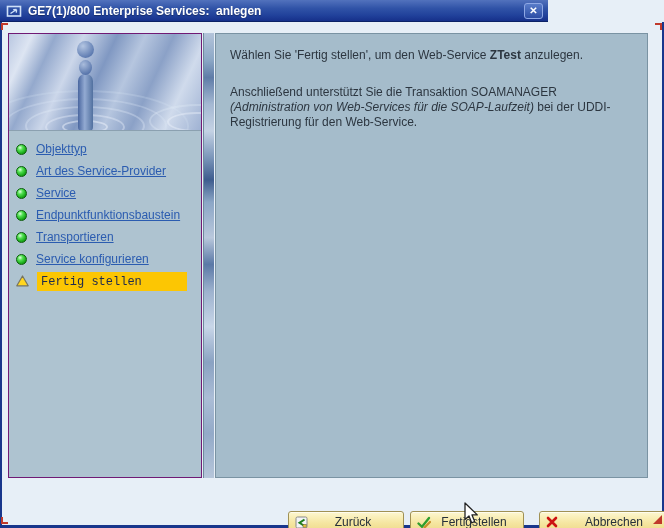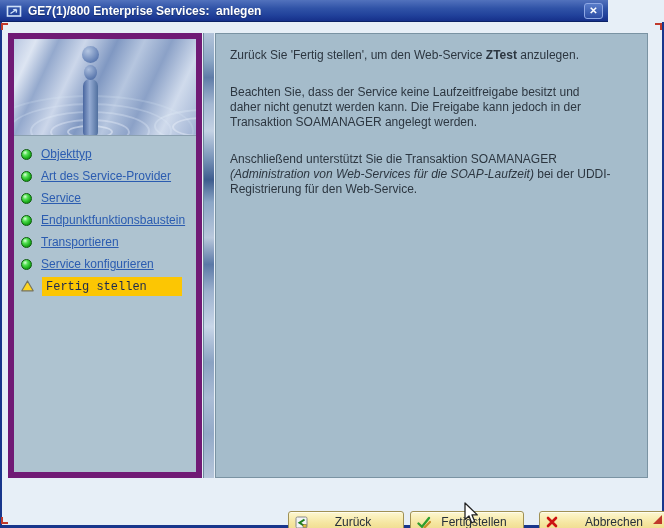--- a/index.html
+++ b/index.html
@@ -12,21 +12,21 @@
   .dialog { position:relative; width:664px; height:528px; background:#e7eff7; }
 
   
   .edge { position:absolute; background:#18368c; z-index:1; }
   .edge.left  { left:0; top:22px; width:2px; bottom:0; }
   .edge.right { right:0; top:22px; width:2px; bottom:0; }
   .edge.bottom{ left:0; bottom:0; height:3px; width:664px; }
 
   
   .titlebar {
-    position:absolute; left:0; top:0; width:608px; height:22px;
+    position:absolute; left:0; top:0; width:548px; height:22px;
     background:linear-gradient(#5272bd 0%, #3053a7 40%, #20409a 75%, #16308a 100%);
     border-bottom:1px solid #0c2266;
     display:flex; align-items:center; padding:0 5px 0 6px;
     z-index:5;
   }
   .titlebar .ticon { flex:0 0 auto; margin-right:6px; display:block; }
   .titlebar .ttext {
     color:#ffffff; font-size:12px; font-weight:bold; white-space:pre;
     text-shadow:0 1px 1px rgba(0,0,0,.35); flex:1 1 auto;
     overflow:hidden;
@@ -45,21 +45,21 @@
   .corner.tr { right:2px; top:23px;   border-right:2px solid #c0392b; border-top:2px solid #c0392b; }
   .corner.bl { left:1px;  bottom:4px; border-left:2px solid #c0392b; border-bottom:2px solid #c0392b; }
   .corner.br {
     right:2px; bottom:4px; width:0; height:0; border:none;
     border-left:9px solid transparent; border-bottom:9px solid #c0392b;
   }
 
   
   .sidebar {
     position:absolute; left:8px; top:33px; width:194px; height:445px;
-    background:#aec3d0; border:6px solid #701a75; z-index:2;
+    background:#aec3d0; border:1px solid #701a75; z-index:2;
   }
   .water {
     position:relative; width:100%; height:97px; overflow:hidden;
     background:linear-gradient(115deg,#b9c7e1 0%,#dde5f2 10%,#94a9cd 20%,#ccd7ea 32%,
                #8098c2 46%,#b6c6df 58%,#8ba1c7 70%,#d0dbec 84%,#9fb2d3 100%);
     border-bottom:1px solid #8ba0b0;
   }
   .ring { position:absolute; border:2px solid rgba(244,249,255,.45); border-radius:50%; }
   .ring.r1 { left:53px; top:86px; width:46px; height:14px; }
   .ring.r2 { left:36px; top:80px; width:80px; height:26px; border-color:rgba(236,243,252,.38);}
@@ -218,24 +218,21 @@
         <path d="M6.5 1 L12.2 10.8 L0.8 10.8 Z" fill="#ffd61f" stroke="#77755f" stroke-width="1.2" stroke-linejoin="round"></path>
       </svg>
       <span class="step-label">Fertig stellen</span>
     </div>
       </div>
   </div>
 
   <div class="divider"></div>
 
   <div class="main-panel">
-    <p><span>Zurück Sie 'Fertig stellen', um den Web-Service </span><b>ZTest</b><span> anzulegen.</span></p>
-    <p><span>Beachten Sie, dass der Service keine Laufzeitfreigabe besitzt und
-daher nicht genutzt werden kann. Die Freigabe kann jedoch in der
-Transaktion SOAMANAGER angelegt werden.</span></p>
+    <p><span>Wählen Sie 'Fertig stellen', um den Web-Service </span><b>ZTest</b><span> anzulegen.</span></p>
     <p><span>Anschließend unterstützt Sie die Transaktion SOAMANAGER
 </span><i>(Administration von Web-Services für die SOAP-Laufzeit)</i><span> bei der UDDI-
 Registrierung für den Web-Service.</span></p>
   </div>
 
   <div class="btn-row">
     <button class="sap-btn btn-back">
       <svg class="btn-ico" width="13" height="13" viewBox="0 0 13 13">
         <rect x="1" y="1" width="11" height="11" rx="1.5" fill="#f3f5f7" stroke="#8a8a8a"></rect>
         <path d="M9.5 3.5 L4.5 6.8 L9.5 10" fill="none" stroke="#1e7e1e" stroke-width="2"></path>

